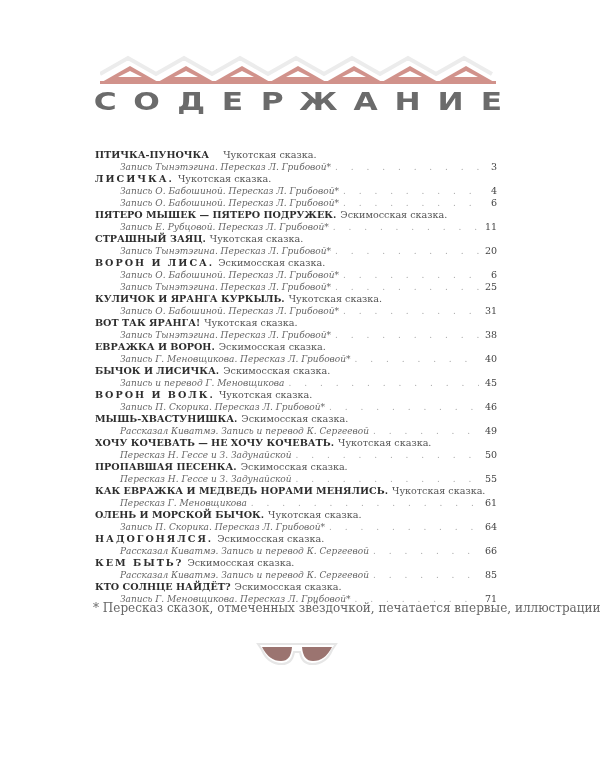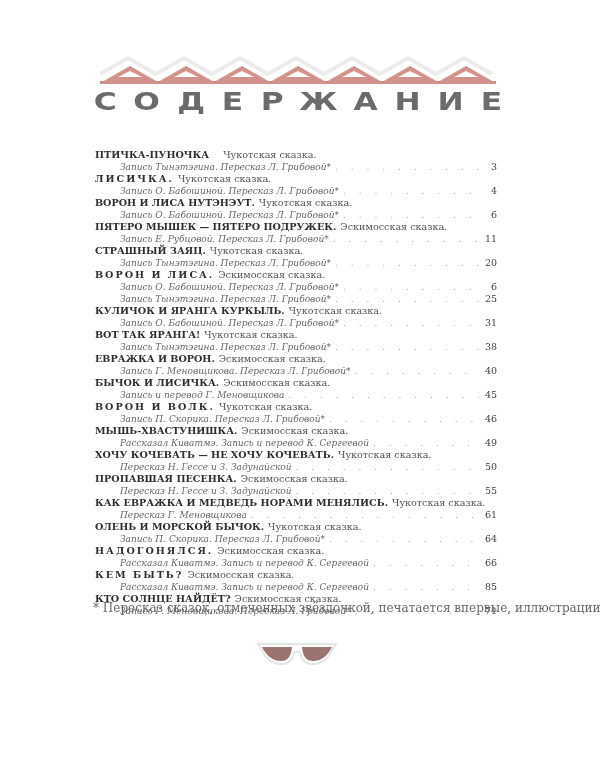--- a/index.html
+++ b/index.html
@@ -79,21 +79,20 @@
   <div class="entry">
     <div class="line1"><span class="t sp">ЛИСИЧКА.</span><span class="g">Чукотская сказка.</span></div>
     <div class="line2">
         <span class="c">Запись О. Бабошиной. Пересказ Л. Грибовой*</span>
         <span class="dots">. . . . . . . . . . . . . . . . . . . . . . . .</span>
         <span class="p">4</span>
       </div>
   </div>
 
   <div class="entry">
-    <div class="line1"><span class="t">ВОРОН И ЛИСА НУТЭНЭУТ.</span><span class="g">Чукотская сказка.</span></div>
     <div class="line2">
         <span class="c">Запись О. Бабошиной. Пересказ Л. Грибовой*</span>
         <span class="dots">. . . . . . . . . . . . . . . . . . . . . . . .</span>
         <span class="p">6</span>
       </div>
   </div>
 
   <div class="entry">
     <div class="line1"><span class="t">ПЯТЕРО МЫШЕК — ПЯТЕРО ПОДРУЖЕК.</span><span class="g">Эскимосская сказка.</span></div>
     <div class="line2">

